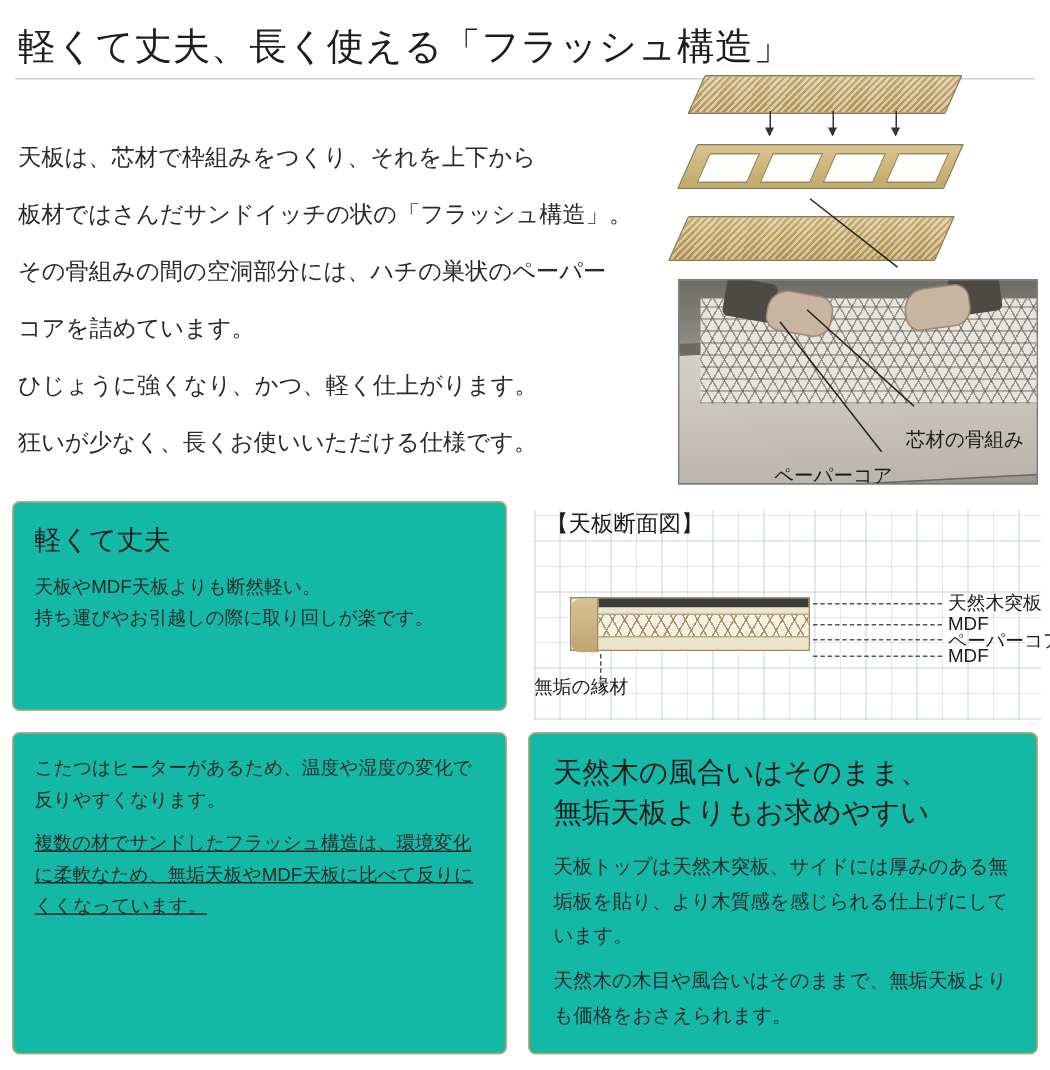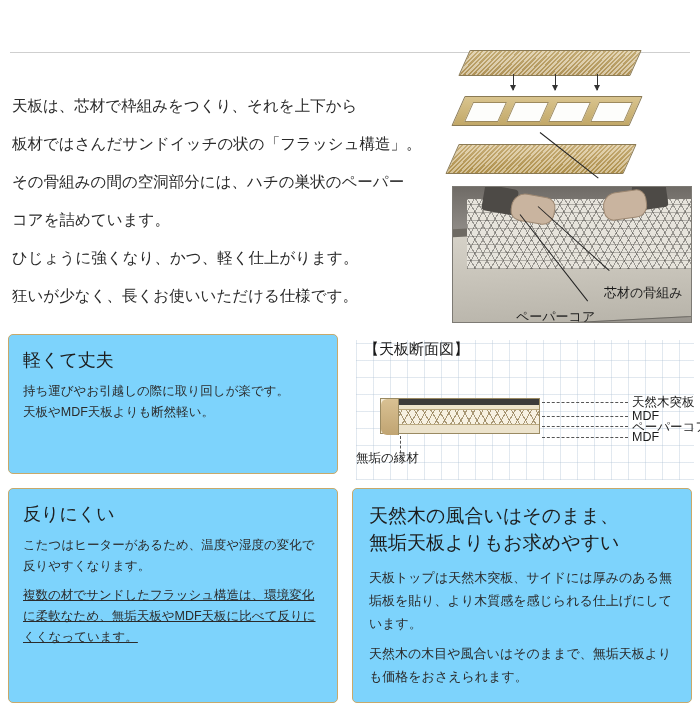--- a/index.html
+++ b/index.html
@@ -285,21 +285,21 @@
   .sl2 { left: 276px; top: 69px; }
   .sl3 { left: 276px; top: 79px; }
   .sl4 { left: 276px; top: 90px; }
   .sl5 { left: 0px; top: 110px; }
 
   
   .box {
     position: absolute;
     border: 1px solid #c8a96a;
     border-radius: 5px;
-    background: #7dd3fc;
+    background: #14b8a6;
   }
   .box h3 {
     margin: 0;
     font-size: 18px;
     font-weight: normal;
     color: #1d1d1d;
   }
   .box p {
     margin: 0;
     font-size: 12.5px;
@@ -317,20 +317,21 @@
   .box-natural { left: 352px; top: 488px; width: 340px; height: 215px; padding: 13px 16px; }
   .box-natural h3 { font-size: 19px; line-height: 27px; margin-bottom: 10px; }
   .box-natural p { font-size: 13px; line-height: 23px; }
   .box-natural p + p { margin-top: 7px; }
 </style>
 </head>
 <body>
 
 <div id="page">
 
+  <div class="heading">軽くて丈夫、長く使える「フラッシュ構造」</div>
   <div class="heading-rule"></div>
 
   <div class="intro">
     <p>天板は、芯材で枠組みをつくり、それを上下から</p>
     <p>板材ではさんだサンドイッチの状の「フラッシュ構造」。</p>
     <p>その骨組みの間の空洞部分には、ハチの巣状のペーパー</p>
     <p>コアを詰めています。</p>
     <p>ひじょうに強くなり、かつ、軽く仕上がります。</p>
     <p>狂いが少なく、長くお使いいただける仕様です。</p>
   </div>
@@ -382,26 +383,25 @@
     <div class="dash d5"></div>
     <div class="sec-label sl1">天然木突板</div>
     <div class="sec-label sl2">MDF</div>
     <div class="sec-label sl3">ペーパーコア</div>
     <div class="sec-label sl4">MDF</div>
     <div class="sec-label sl5">無垢の縁材</div>
   </div>
 
   <div class="box box-light">
     <h3>軽くて丈夫</h3>
+    <p>天板やMDF天板よりも断然軽い。</p>
     <p>持ち運びやお引越しの際に取り回しが楽です。</p>
-    <p>天板やMDF天板よりも断然軽い。</p>
   </div>
 
   <div class="box box-warp">
-    <h3>反りにくい</h3>
     <p>こたつはヒーターがあるため、温度や湿度の変化で反りやすくなります。</p>
     <p>複数の材でサンドしたフラッシュ構造は、環境変化に柔軟なため、無垢天板やMDF天板に比べて反りにくくなっています。</p>
   </div>
 
   <div class="box box-natural">
     <h3>
       <span>天然木の風合いはそのまま、</span><br>
       <span>無垢天板よりもお求めやすい</span>
     </h3>
     <p>天板トップは天然木突板、サイドには厚みのある無垢板を貼り、より木質感を感じられる仕上げにしています。</p>

